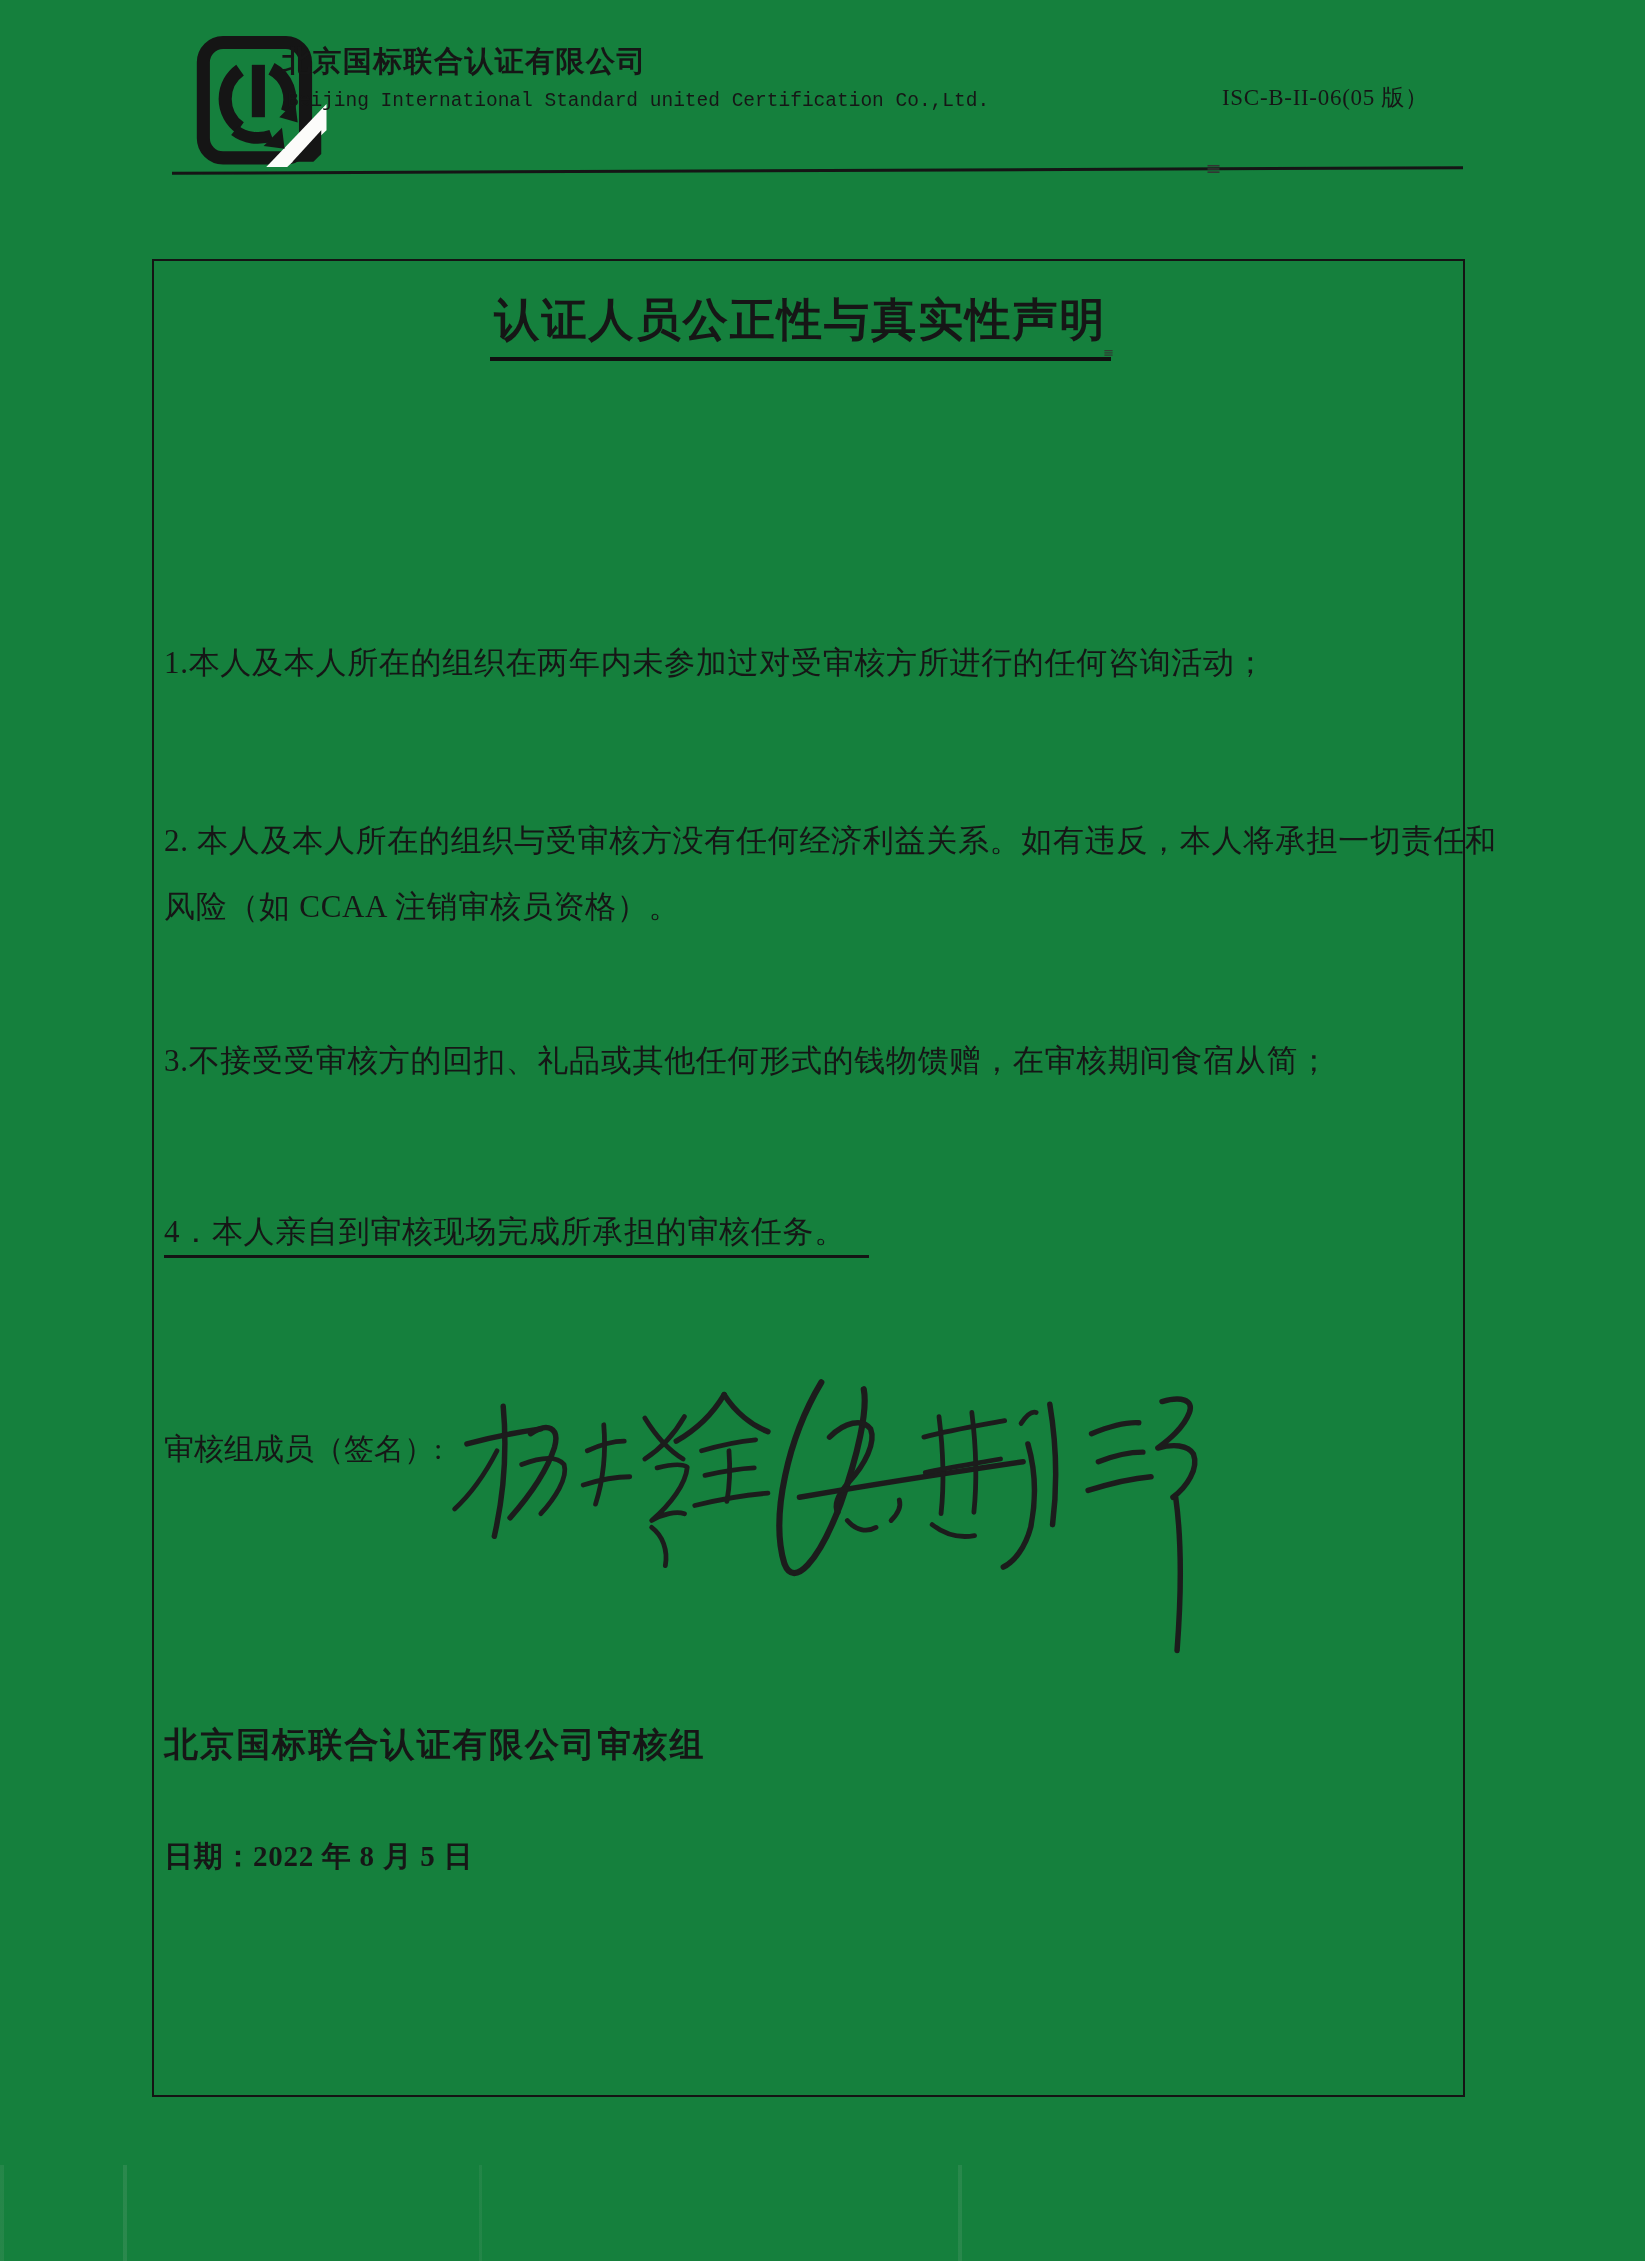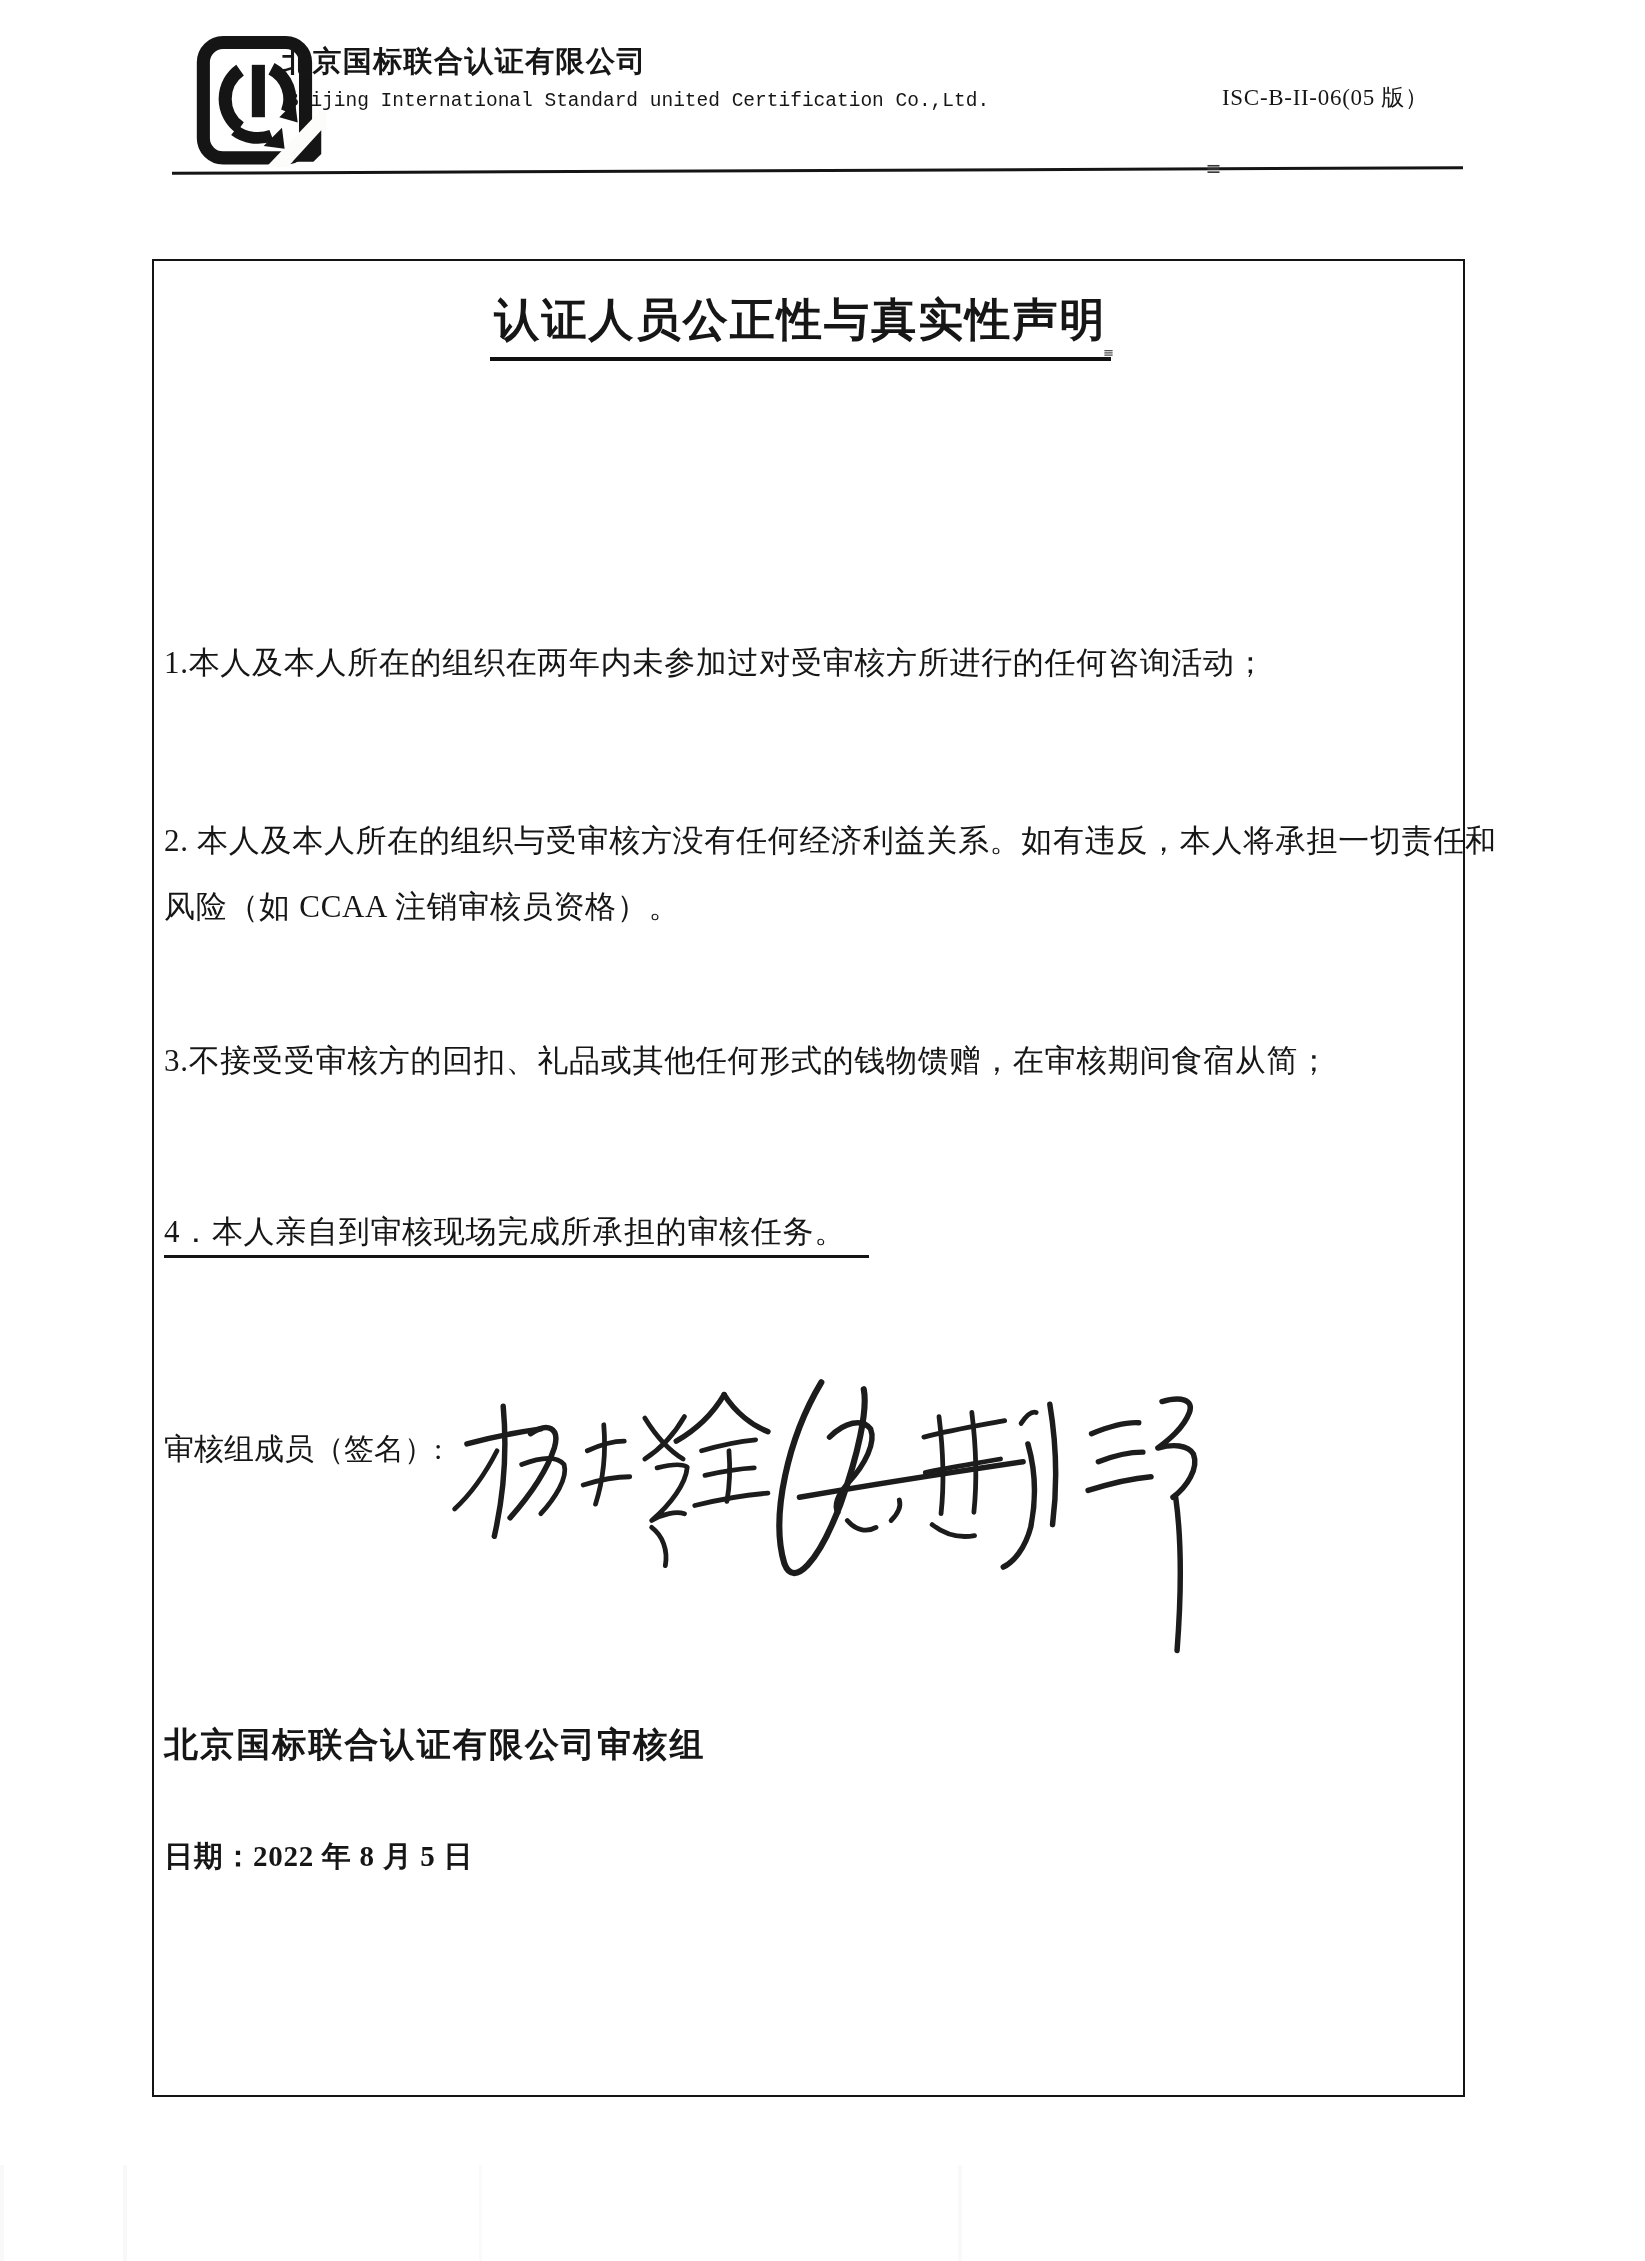--- a/index.html
+++ b/index.html
@@ -1,20 +1,20 @@
 <!DOCTYPE html>
 <html style="font-size:11px"><head>
 <meta charset="utf-8">
 <style>
   * { margin:0; padding:0; box-sizing:border-box; }
   html,body { background:#e8e8e6; }
   #page {
     position:relative;
     width:1645px; height:2261px;
-    background:#ffffff;
+    background:#15803d;
     font-family:"Liberation Serif","DejaVu Serif",serif;
     color:#161616;
     overflow:hidden;
   }
   
   #page::after {
     content:"";
     position:absolute; left:0; bottom:0; width:100%; height:96px;
     background:
       linear-gradient(90deg, rgba(190,190,185,.18) 0 4.1px, transparent 4.1px 123px,

